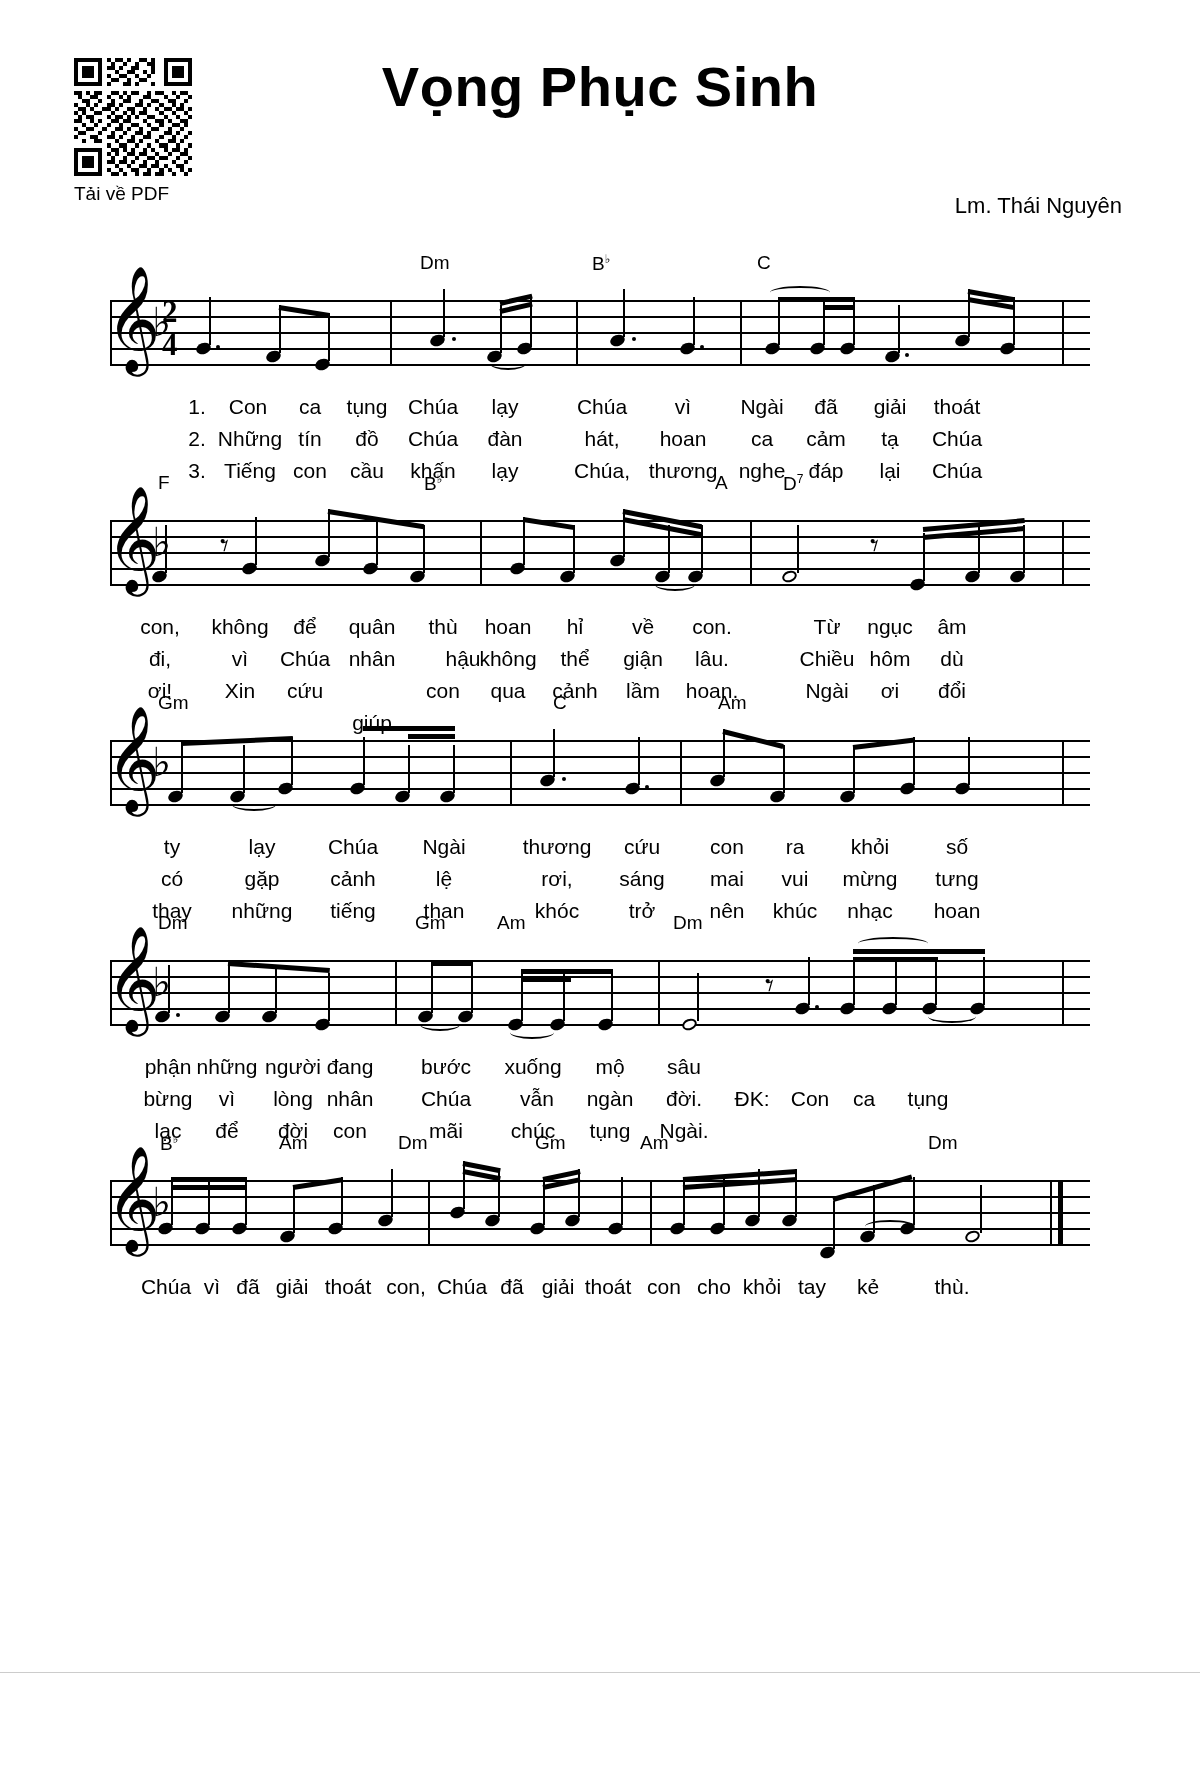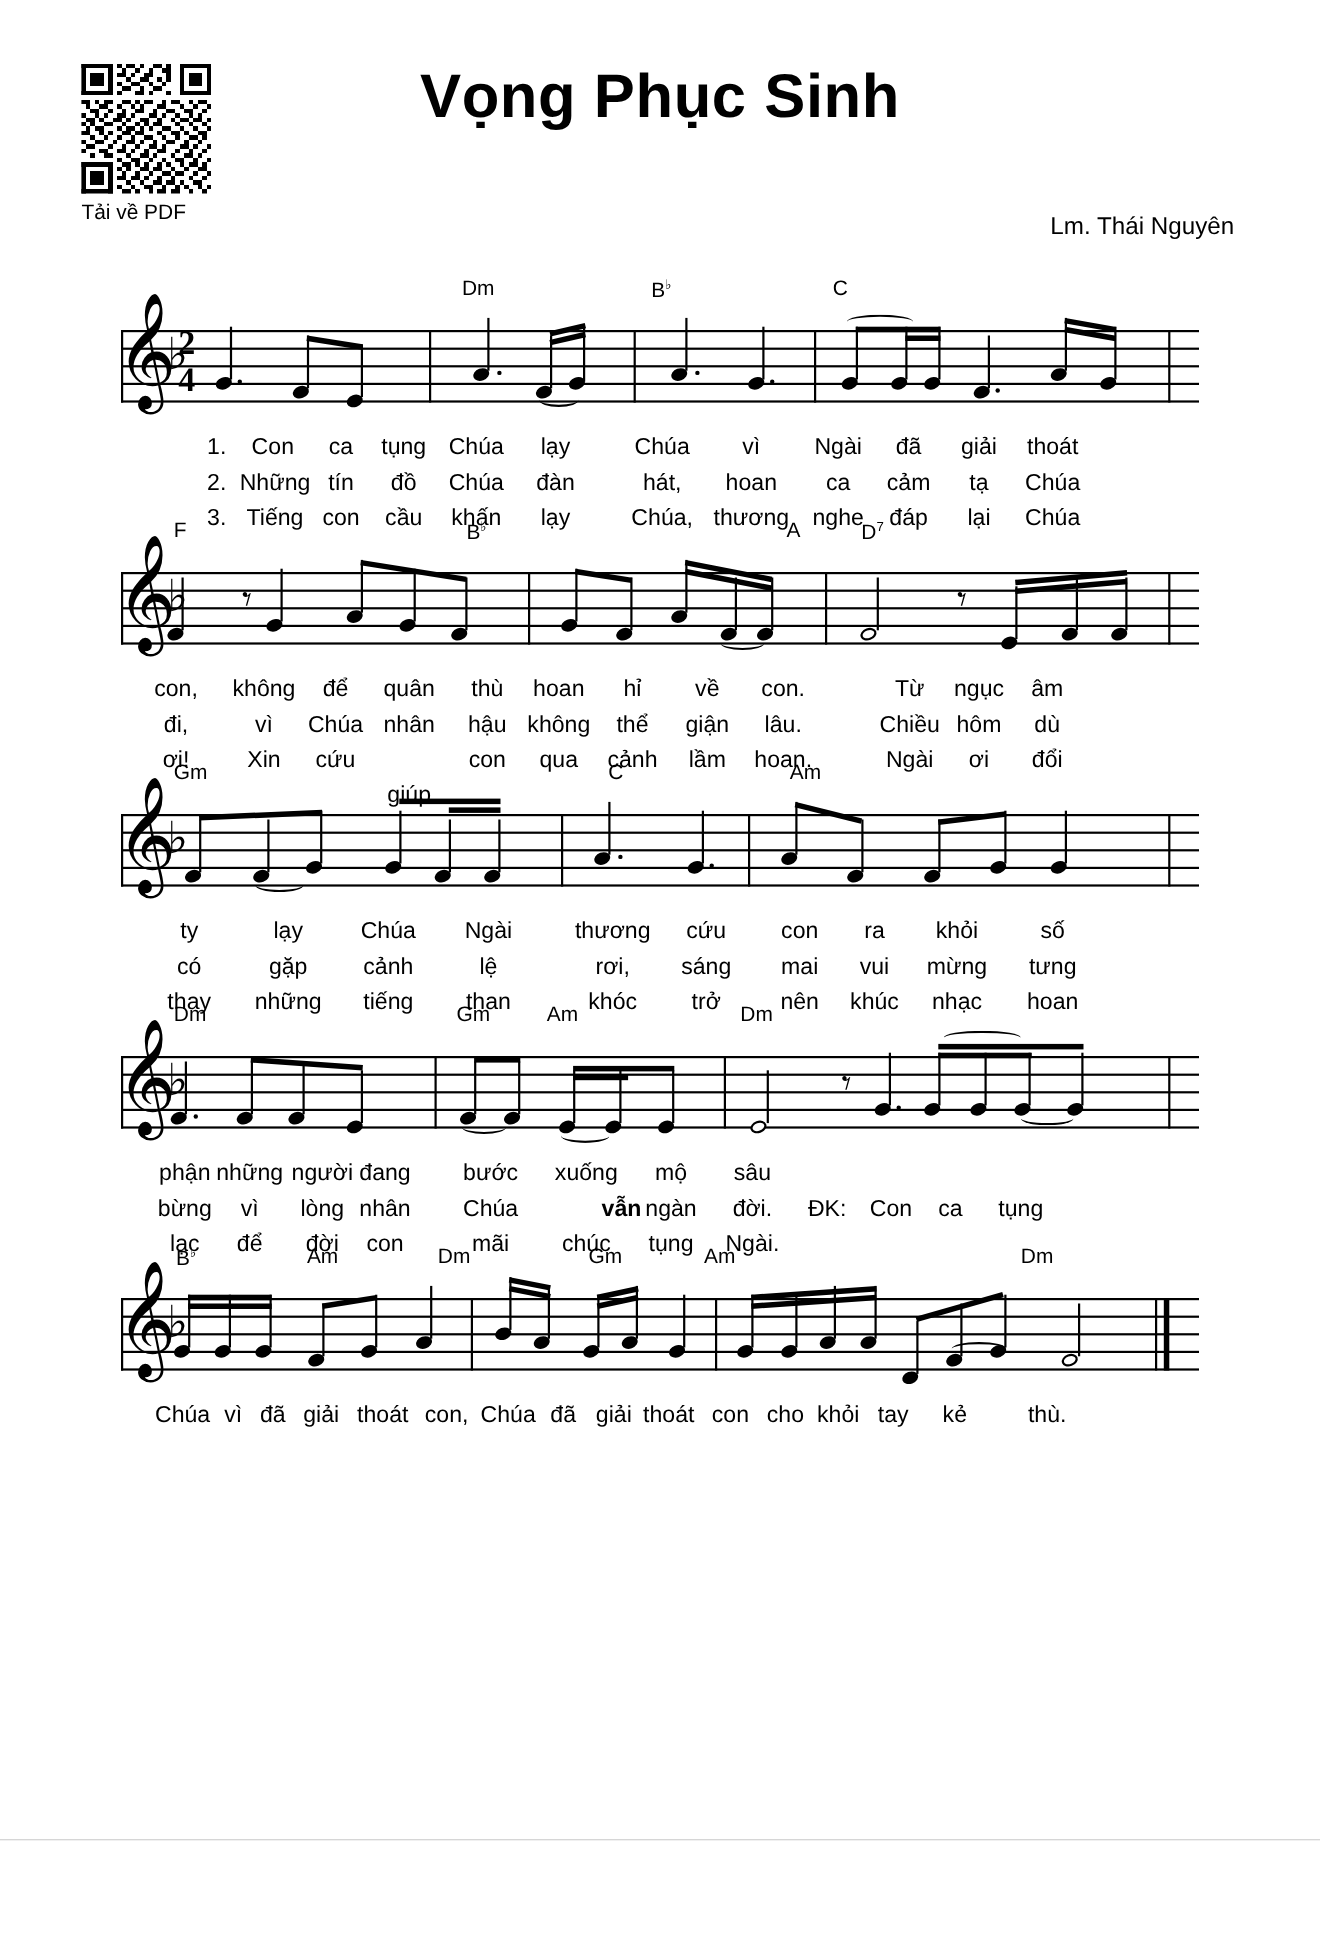--- a/index.html
+++ b/index.html
@@ -645,21 +645,21 @@
       <span class="lyric" style="left:712px;">con.</span>
       <span class="lyric" style="left:827px;">Từ</span>
       <span class="lyric" style="left:890px;">ngục</span>
       <span class="lyric" style="left:952px;">âm</span>
     </div>
     <div class="lyric-row" style="top:142px;">
       <span class="lyric" style="left:160px;">đi,</span>
       <span class="lyric" style="left:240px;">vì</span>
       <span class="lyric" style="left:305px;">Chúa</span>
       <span class="lyric" style="left:372px;">nhân</span>
-      <span class="lyric" style="left:443px;">hậu</span>
+      <span class="lyric" style="left:463px;">hậu</span>
       <span class="lyric" style="left:508px;">không</span>
       <span class="lyric" style="left:575px;">thể</span>
       <span class="lyric" style="left:643px;">giận</span>
       <span class="lyric" style="left:712px;">lâu.</span>
       <span class="lyric" style="left:827px;">Chiều</span>
       <span class="lyric" style="left:890px;">hôm</span>
       <span class="lyric" style="left:952px;">dù</span>
     </div>
     <div class="lyric-row" style="top:174px;">
       <span class="lyric" style="left:160px;">ơi!</span>
@@ -846,21 +846,21 @@
       <span class="lyric" style="left:533px;">xuống</span>
       <span class="lyric" style="left:610px;">mộ</span>
       <span class="lyric" style="left:684px;">sâu</span>
     </div>
     <div class="lyric-row" style="top:142px;">
       <span class="lyric" style="left:168px;">bừng</span>
       <span class="lyric" style="left:227px;">vì</span>
       <span class="lyric" style="left:293px;">lòng</span>
       <span class="lyric" style="left:350px;">nhân</span>
       <span class="lyric" style="left:446px;">Chúa</span>
-      <span class="lyric" style="left:565px;font-weight:bold;">vẫn</span>
+      <span class="lyric" style="left:537px;">vẫn</span>
       <span class="lyric" style="left:610px;">ngàn</span>
       <span class="lyric" style="left:684px;">đời.</span>
       <span class="lyric" style="left:752px;">ĐK:</span>
       <span class="lyric" style="left:810px;">Con</span>
       <span class="lyric" style="left:864px;">ca</span>
       <span class="lyric" style="left:928px;">tụng</span>
     </div>
     <div class="lyric-row" style="top:174px;">
       <span class="lyric" style="left:168px;">lạc</span>
       <span class="lyric" style="left:227px;">để</span>

